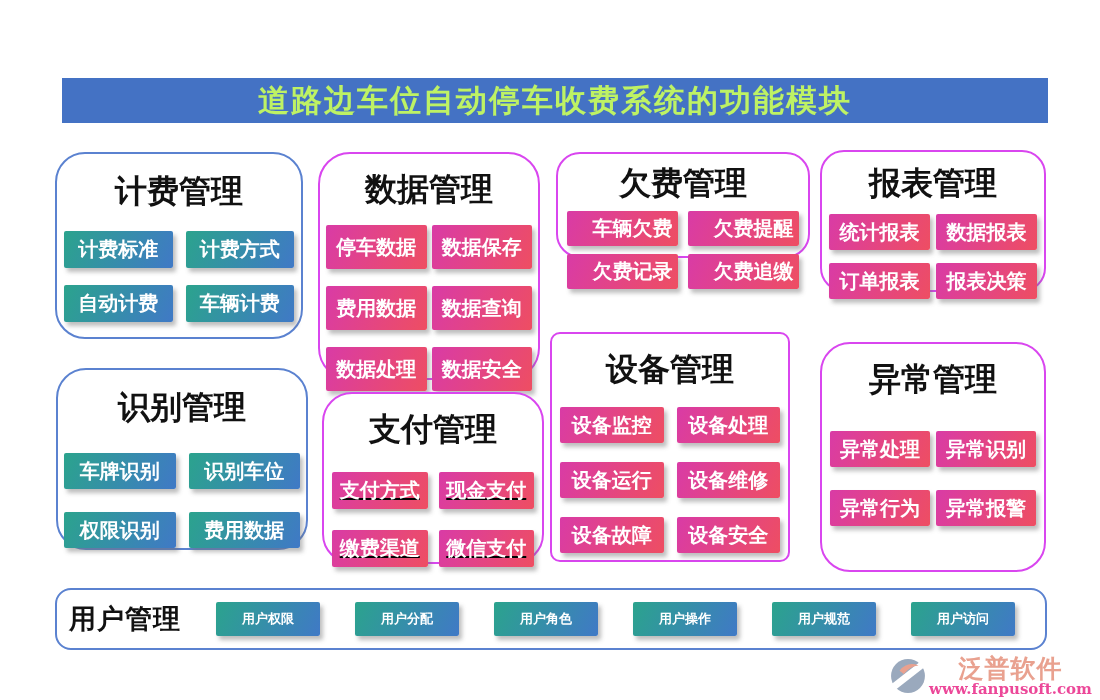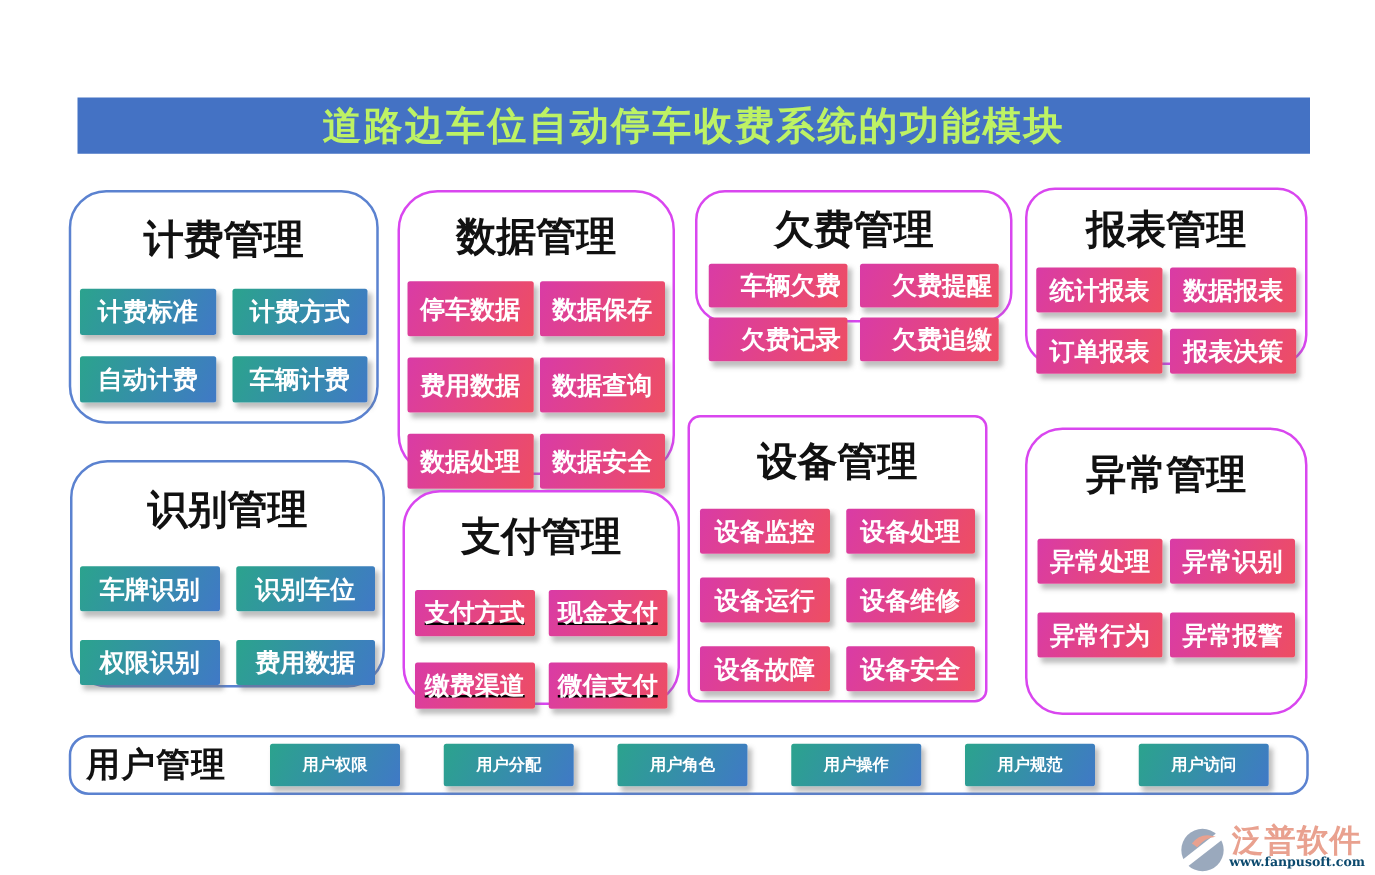--- a/index.html
+++ b/index.html
@@ -54,32 +54,32 @@
 
   #box-device      { left:550px; top:332px; width:240px; height:230px; border-radius:10px; padding:14px 8px 0; }
   #box-device .grid { margin-top:15px; gap:19px 13px; }
   #box-device .btn  { height:36px; }
 
   #box-exception   { left:820px; top:342px; width:226px; height:230px; border-radius:30px; padding:14px 8px 0; }
   #box-exception .grid { margin-top:29px; gap:23px 6px; }
   #box-exception .btn  { height:36px; }
 
   
-  #box-user { left:55px; top:588px; width:992px; height:48px; border-radius:16px;
+  #box-user { left:55px; top:588px; width:992px; height:62px; border-radius:16px;
               display:flex; align-items:center; justify-content:space-between;
               padding:0 30px 0 12px; }
   #box-user h2 { font-size:27px; letter-spacing:1px; }
   #box-user .btn { width:104px; height:34px; font-size:13px; }
 
   
   .logo { position:absolute; right:8px; bottom:2px; display:flex; align-items:flex-start; gap:3px; }
   .logo .mark { width:36px; height:36px; margin-top:2px; }
   .logo .ltxt { display:flex; flex-direction:column; align-items:center; line-height:1.05; }
   .logo .brand { font-size:25px; font-weight:bold; color:#e9a18f; letter-spacing:1px; }
-  .logo .site  { font-size:10px; font-weight:bold; color:#0c4a6e; }
+  .logo .site  { font-size:15px; font-weight:bold; color:#ec4899; }
 </style>
 </head>
 <body>
 
 <div class="stage">
 
   <div class="banner">
     <span>道路边车位自动停车收费系统的功能模块</span>
   </div>
 

